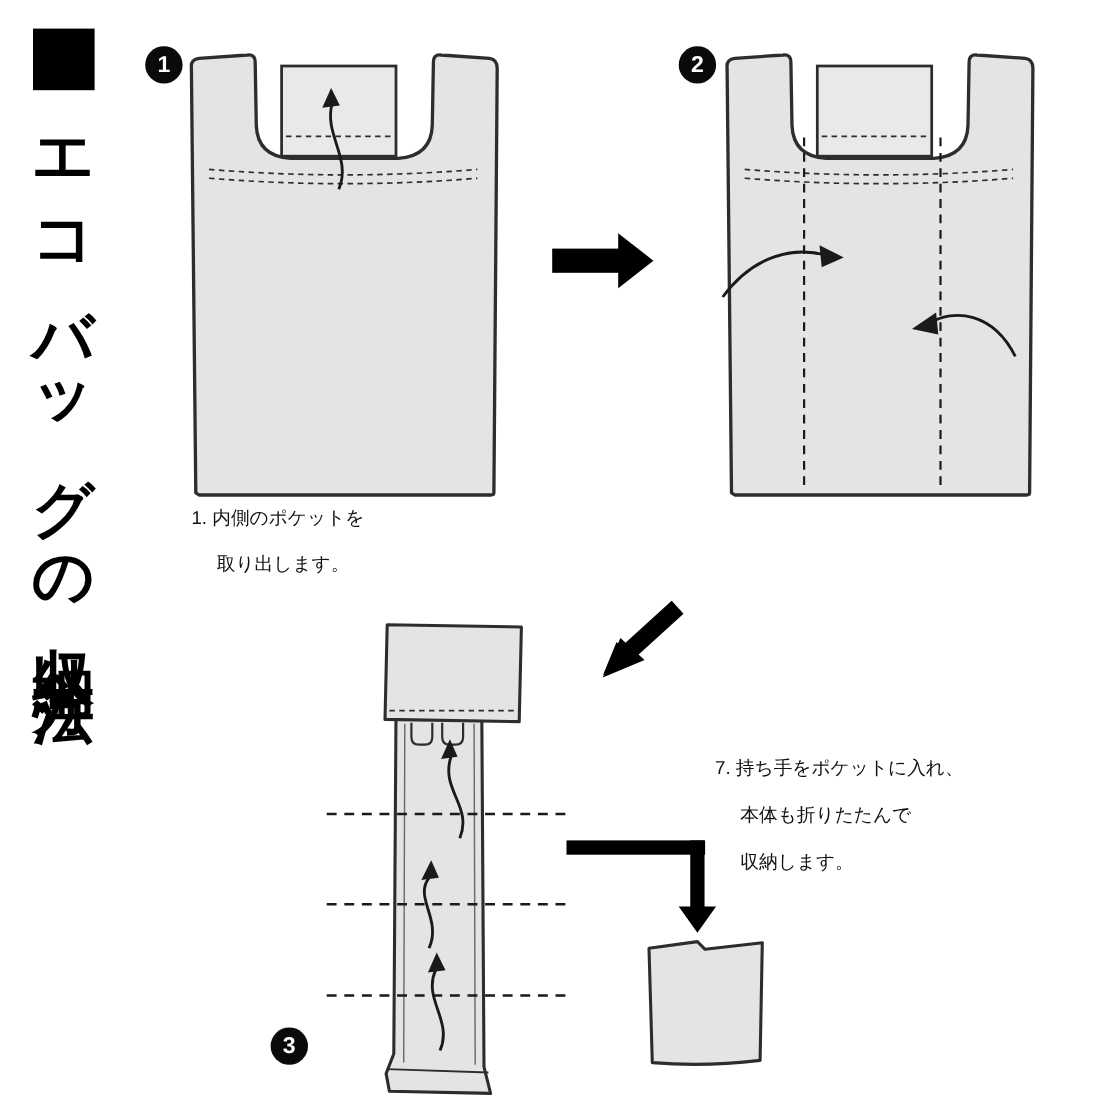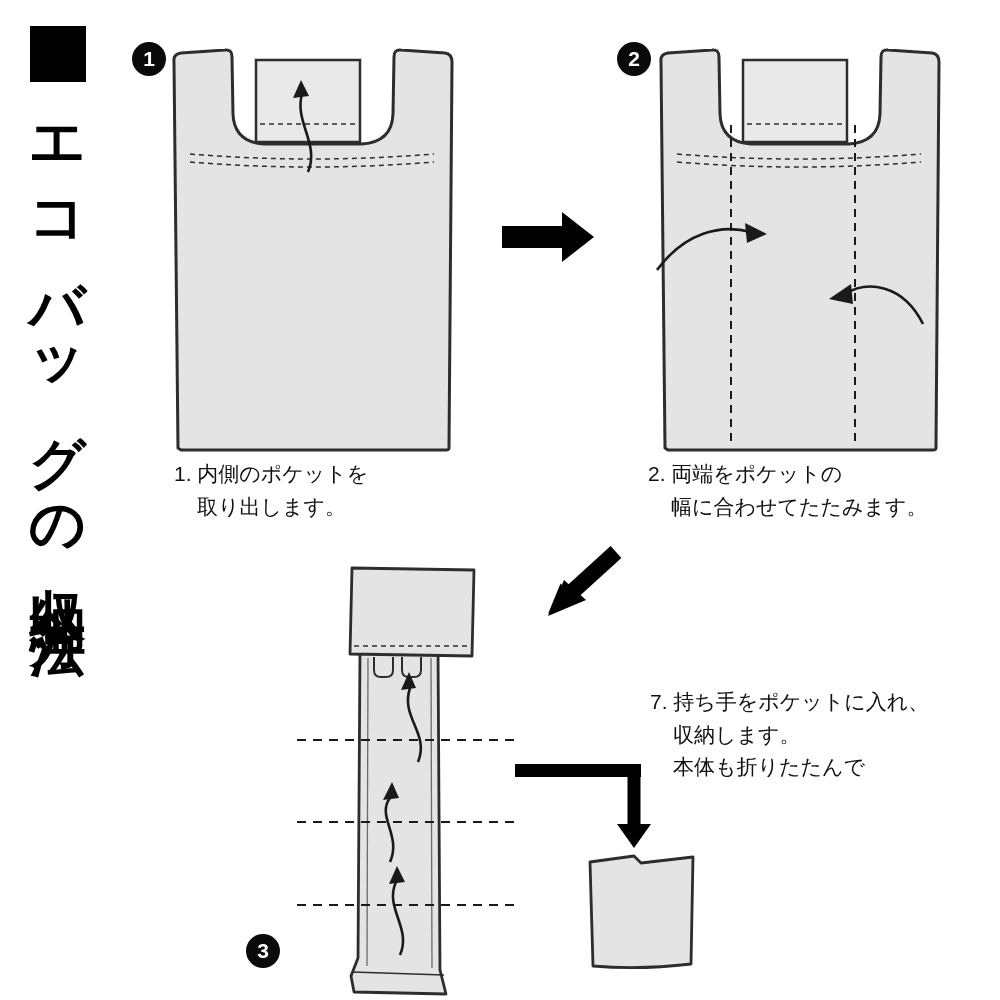--- a/index.html
+++ b/index.html
@@ -17,23 +17,23 @@
 
   .badge {
     position:absolute; width:34px; height:34px; border-radius:50%;
     background:#0a0a0a; color:#fff; font-size:21px; font-weight:bold;
     display:flex; align-items:center; justify-content:center;
   }
   #badge-1 { left:132px; top:42px; }
   #badge-2 { left:617px; top:42px; }
   #badge-3 { left:246px; top:934px; }
 
-  .caption { position:absolute; font-size:21px; color:#111; line-height:1.55; font-weight:500; white-space:nowrap; }
+  .caption { position:absolute; font-size:17px; color:#111; line-height:1.55; font-weight:500; white-space:nowrap; }
   .caption span { display:block; }
-  .caption .indent { padding-left:23px; }
+  .caption .indent { padding-left:23px;margin-top:16px; }
   #caption-1 { left:174px; top:458px; }
   #caption-2 { left:648px; top:458px; }
   #caption-3 { left:650px; top:686px; }
 
   svg.fig { position:absolute; overflow:visible; }
   #bag1-svg { left:168px; top:22px; }
   #bag2-svg { left:655px; top:22px; }
   #arrow-right-svg { left:502px; top:212px; }
   #arrow-diag-svg { left:540px; top:542px; }
   #step3-svg { left:288px; top:558px; }
@@ -86,24 +86,20 @@
     <g>
       <path d="M 268 302 C 248 262 212 258 190 272" fill="none" stroke="#1a1a1a" stroke-width="2.6"></path>
       <polygon points="174,277 196,262 198,282" fill="#1a1a1a"></polygon>
     </g>
   </svg>
 
   <div class="caption" id="caption-1">
     <span>1. 内側のポケットを</span>
     <span class="indent">取り出します。</span>
   </div>
-  <div class="caption" id="caption-2">
-    <span>2. 両端をポケットの</span>
-    <span class="indent">幅に合わせてたたみます。</span>
-  </div>
 
   <svg class="fig" id="arrow-diag-svg" width="85" height="78" viewBox="0 0 85 78">
     <line x1="76" y1="10" x2="32" y2="50" stroke="#000" stroke-width="16"></line>
     <polygon points="8,72 20.5,41.6 39.5,62.4 30,52" fill="#000"></polygon>
     <polygon points="8,74 24,38 46,58" fill="#000"></polygon>
   </svg>
 
   <svg class="fig" id="step3-svg" width="240" height="445" viewBox="0 0 240 445">
     <path d="M 72 90 L 70 400 L 63 418 L 66 434 L 158 436 L 152 412 L 150 90 Z" fill="#e4e4e4" stroke="#2d2d2d" stroke-width="2.8" stroke-linejoin="round"></path>
     <line x1="80" y1="100" x2="79" y2="408" stroke="#6a6a6a" stroke-width="1.3"></line>
@@ -125,22 +121,22 @@
       <polygon points="104,224 95,242 111,240" fill="#1a1a1a"></polygon>
     </g>
     <g>
       <path d="M 112 397 C 124 370 96 350 108 324" fill="none" stroke="#1a1a1a" stroke-width="2.6"></path>
       <polygon points="109,308 101,326 117,324" fill="#1a1a1a"></polygon>
     </g>
   </svg>
 
   <div class="caption" id="caption-3">
     <span>7. 持ち手をポケットに入れ、</span>
+    <span class="indent">本体も折りたたんで</span>
     <span class="indent">収納します。</span>
-    <span class="indent">本体も折りたたんで</span>
   </div>
 
   <svg class="fig" id="arrow-elbow-svg" width="150" height="108" viewBox="0 0 150 108">
     <rect x="0" y="6" width="126" height="13" fill="#000"></rect>
     <rect x="112.5" y="6" width="13" height="62" fill="#000"></rect>
     <polygon points="102,66 136,66 119,90" fill="#000"></polygon>
   </svg>
 
   <svg class="fig" id="final-svg" width="125" height="132" viewBox="0 0 125 132">
     <path d="M 10 20 L 54 14 L 61 21 L 113 15 L 111 122 Q 60 128 13 124 Z" fill="#e4e4e4" stroke="#2d2d2d" stroke-width="2.8" stroke-linejoin="round"></path>

